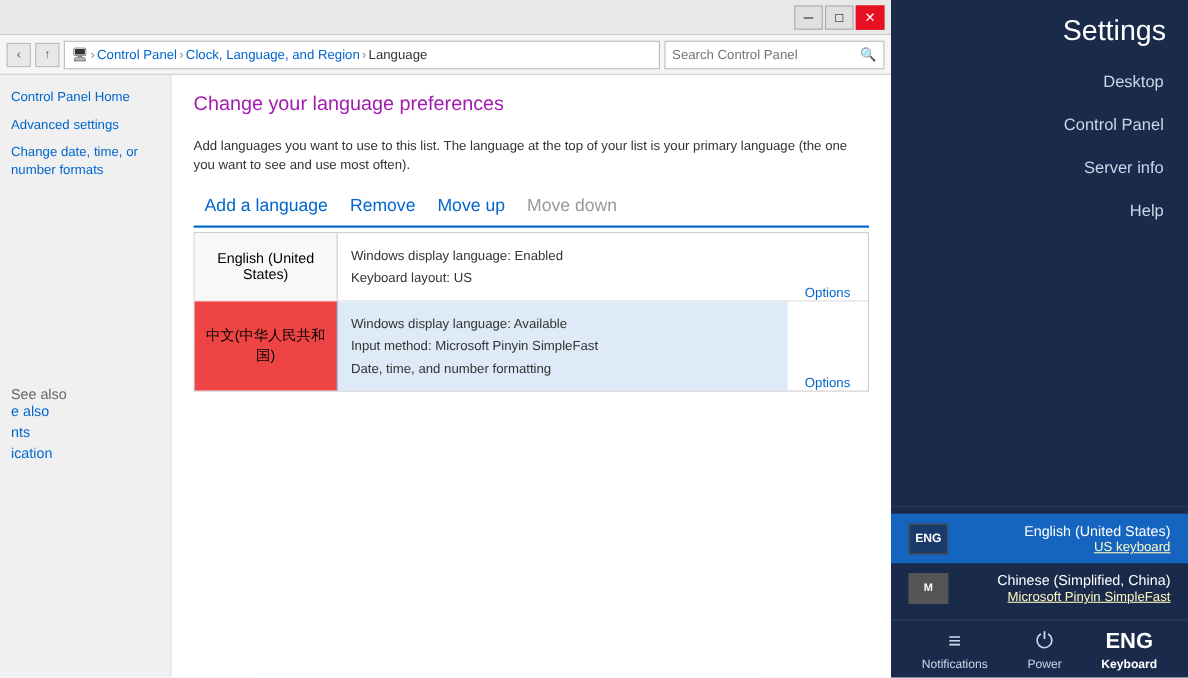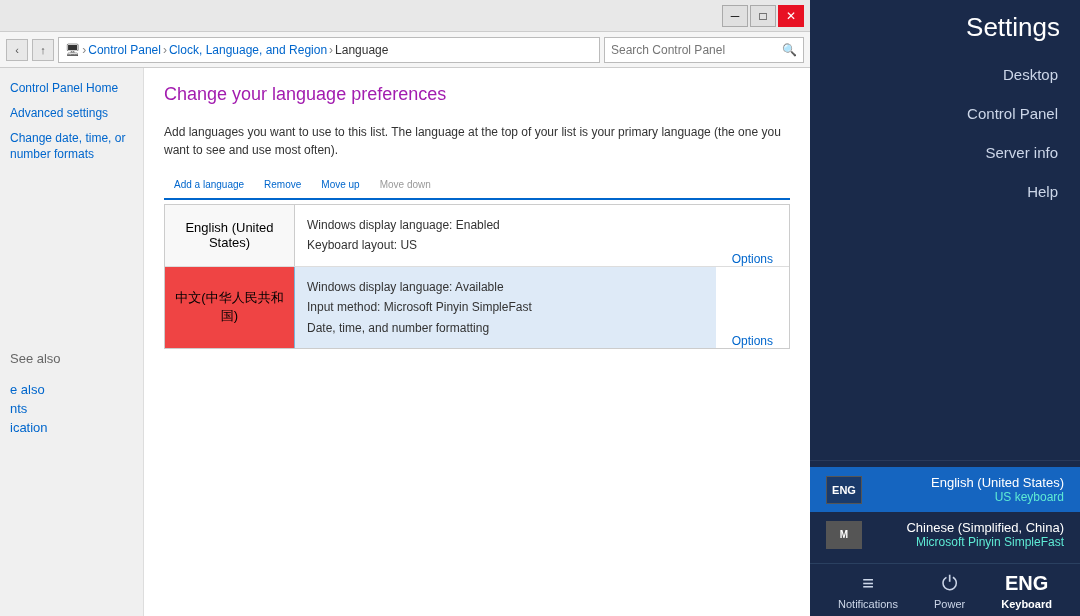--- a/index.html
+++ b/index.html
@@ -20,63 +20,63 @@
     .breadcrumb-sep { color: #888; }
     .breadcrumb-link { color: #0066cc; cursor: pointer; }
     .search-box { width: 200px; height: 26px; border: 1px solid #bbb; background: white; display: flex; align-items: center; padding: 0 6px; }
     .search-box input { border: none; outline: none; width: 100%; font-size: 12px; background: transparent; color: #999; }
     .search-icon { color: #666; font-size: 12px; }
 
     
     .main-content { display: flex; flex: 1; overflow: hidden; }
 
     
-    .sidebar { width: 144px; background: #f0f0f0; padding: 12px 10px; border-right: 1px solid #ddd; flex-shrink: 0; }
+    .sidebar { width: 156px; background: #f0f0f0; padding: 12px 10px; border-right: 1px solid #ddd; flex-shrink: 0; }
     .sidebar-link { color: #0066cc; font-size: 12px; cursor: pointer; margin-bottom: 8px; display: block; line-height: 1.4; }
 
     
     .content { flex: 1; padding: 16px 20px; background: white; overflow-y: auto; }
     .page-title { font-size: 18px; color: #a21caf; font-weight: 400; margin-bottom: 18px; }
     .page-desc { font-size: 12px; color: #333; margin-bottom: 16px; line-height: 1.5; }
 
     
     .lang-toolbar { display: flex; align-items: center; gap: 0; border-bottom: 2px solid #0066cc; padding-bottom: 4px; margin-bottom: 4px; }
-    .toolbar-btn { font-size: 10px; color: #0066cc; cursor: pointer; padding: 4px 10px; background: none; border: none; }
+    .toolbar-btn { font-size: 16px; color: #0066cc; cursor: pointer; padding: 4px 10px; background: none; border: none; }
     .toolbar-btn.disabled { color: #999; cursor: default; }
 
     
     .lang-list { border: 1px solid #ccc; }
     .lang-item { display: flex; align-items: stretch; border-bottom: 1px solid #ddd; }
     .lang-item:last-child { border-bottom: none; }
     .lang-name { width: 130px; min-width: 130px; display: flex; align-items: center; justify-content: center; text-align: center; font-size: 13px; padding: 10px 8px; border-right: 1px solid #ccc; background: #f8f8f8; }
     .lang-item.selected .lang-name { background: #ef4444; border-color: #7ab3d8; }
     .lang-details { flex: 1; padding: 10px 12px; font-size: 12px; color: #333; line-height: 1.7; }
     .lang-item.selected .lang-details { background: #deeaf7; }
     .lang-options { display: flex; align-items: flex-end; padding: 0 16px; }
     .options-link { color: #0066cc; font-size: 12px; cursor: pointer; white-space: nowrap; }
-    .see-also-title { color: #666; margin-bottom: 16px; }
+    .see-also-title { color: #666; margin-bottom: 0; }
     .see-also-link { color: #0066cc; cursor: pointer; display: block; margin-bottom: 4px; }
 
     
     .settings-panel { width: 270px; background: #1a2a4a; display: flex; flex-direction: column; flex-shrink: 0; text-align: right; }
     .settings-title { color: white; font-size: 26px; font-weight: 300; padding: 12px 20px 8px; }
     .settings-menu { flex: 1; padding: 4px 0; }
     .settings-item { color: #ccd6e8; font-size: 15px; padding: 11px 22px; cursor: pointer; display: block; }
 
     
     .lang-switcher { background: #1a2a4a; border-top: 1px solid #2a3a5a; }
     .lang-options-list { padding: 6px 0; }
     .lang-option { display: flex; align-items: center; padding: 8px 16px; cursor: pointer; gap: 12px; }
     .lang-option.selected { background: #1565c0; }
     .lang-flag { width: 36px; height: 28px; background: #333; display: flex; align-items: center; justify-content: center; font-size: 11px; font-weight: bold; color: white; border: 1px solid #555; flex-shrink: 0; }
     .lang-flag.eng { background: #1a3a6a; color: #fff; }
     .lang-flag.chi { background: #555; color: #fff; font-size: 10px; }
     .lang-info { flex: 1; }
     .lang-name-main { font-size: 13px; color: white; }
-    .lang-name-sub { font-size: 12px; color: #5eead4; }
+    .lang-name-sub { font-size: 12px; color: #fef9c3; text-decoration: underline; }
 
     
     .taskbar { display: flex; justify-content: space-around; align-items: center; padding: 8px 10px 6px; background: #1a2a4a; border-top: 1px solid #2a4060; }
     .taskbar-item { display: flex; flex-direction: column; align-items: center; cursor: pointer; gap: 3px; color: #ccd6e8; }
     .taskbar-icon { font-size: 20px; }
     .taskbar-label { font-size: 11px; }
     .taskbar-item.eng-item { color: white; font-size: 14px; font-weight: bold; }
   </style>
 </head>
 <body>

